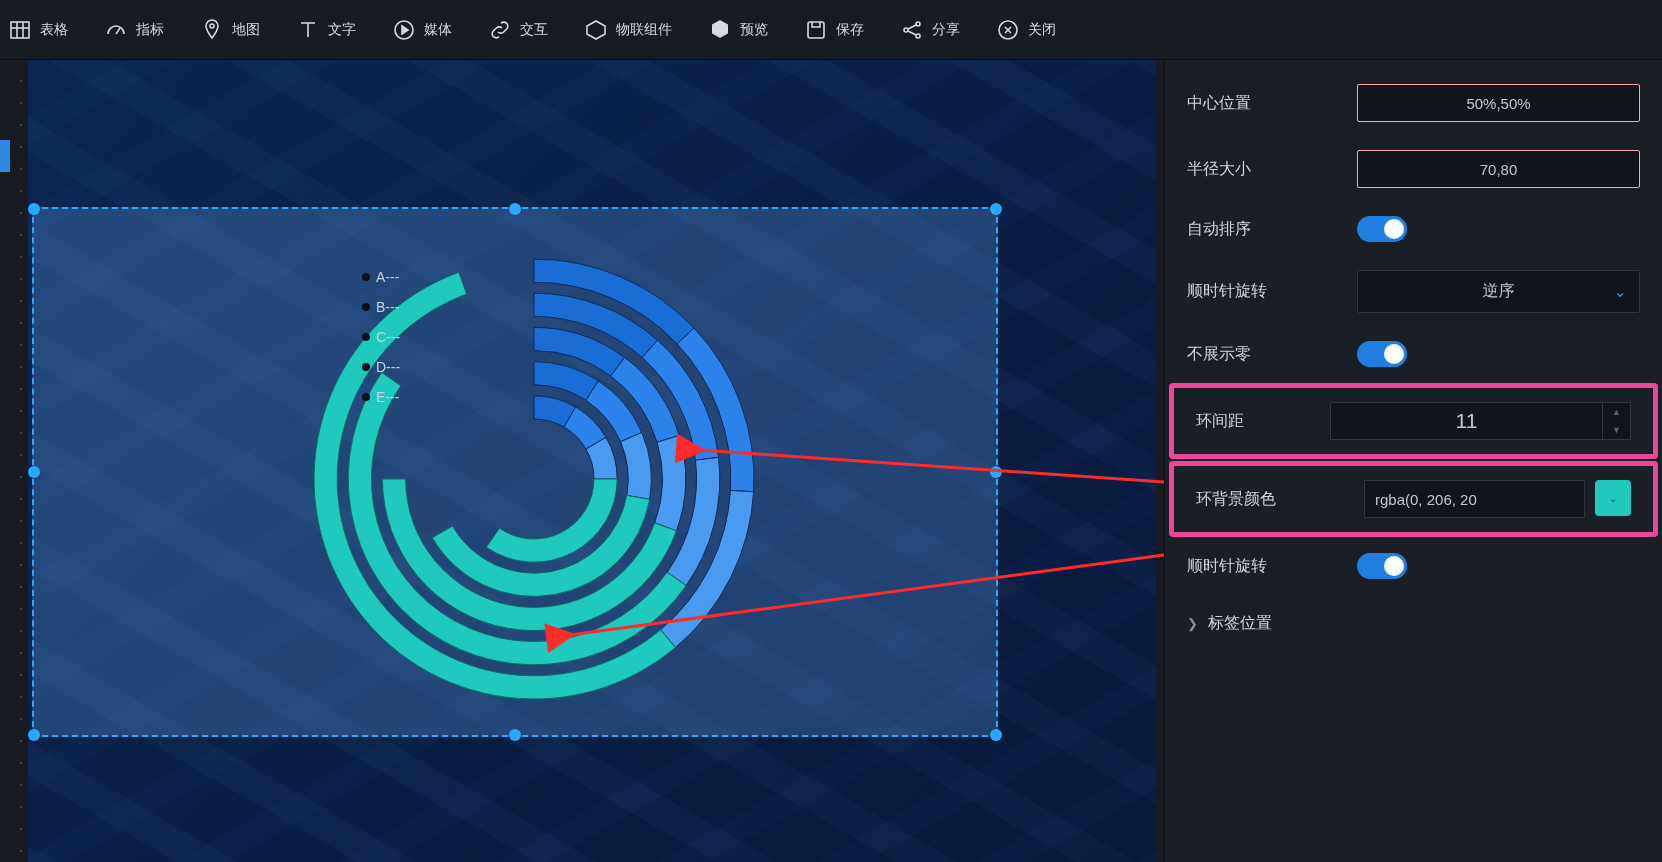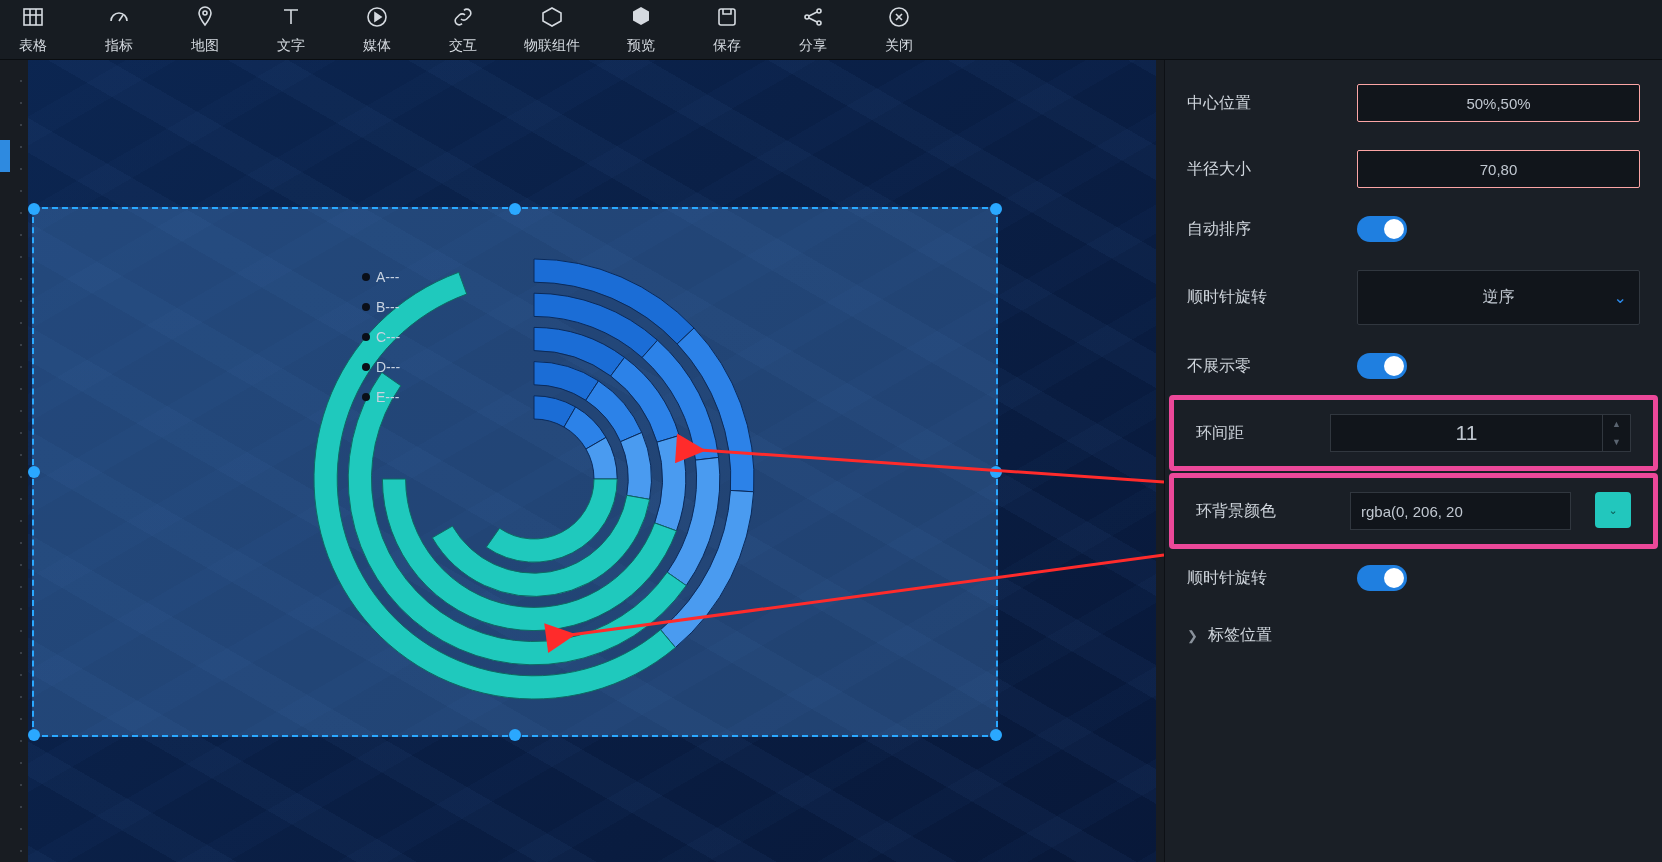--- a/index.html
+++ b/index.html
@@ -20,21 +20,20 @@
       height: 60px;
       background: #171c22;
       display: flex;
       align-items: center;
       padding: 0 8px;
       border-bottom: 1px solid #0a0d10;
       gap: 36px;
     }
     .tool-item {
       display: flex;
-      flex-direction: column;
       align-items: center;
       gap: 8px;
       cursor: pointer;
       min-width: 50px;
     }
     .tool-item .icon {
       width: 24px;
       height: 24px;
       color: #d5dae0;
     }
@@ -172,21 +171,21 @@
       background: #11151b;
       border: 1px solid #fca5a5;
       color: #c0c7d0;
       font-size: 15px;
       text-align: center;
       outline: none;
       border-radius: 2px;
     }
     .p-select {
       flex: 1;
-      height: 55px;
+      height: 43px;
       background: #11151b;
       border: 1px solid #31373f;
       color: #c0c7d0;
       display: flex;
       align-items: center;
       justify-content: center;
       position: relative;
       border-radius: 2px;
     }
     .p-select .chev {
@@ -237,21 +236,21 @@
       display: flex;
       align-items: center;
       justify-content: center;
       font-size: 9px;
       color: #5a6470;
       cursor: pointer;
     }
     .colorrow {
       flex: 1;
       display: flex;
-      gap: 24px;
+      gap: 10px;
     }
     .colorrow input {
       flex: 1;
       background: #11151b;
       border: 1px solid #31373f;
       color: #c0c7d0;
       padding: 0 10px;
       font-size: 15px;
       height: 38px;
       outline: none;

